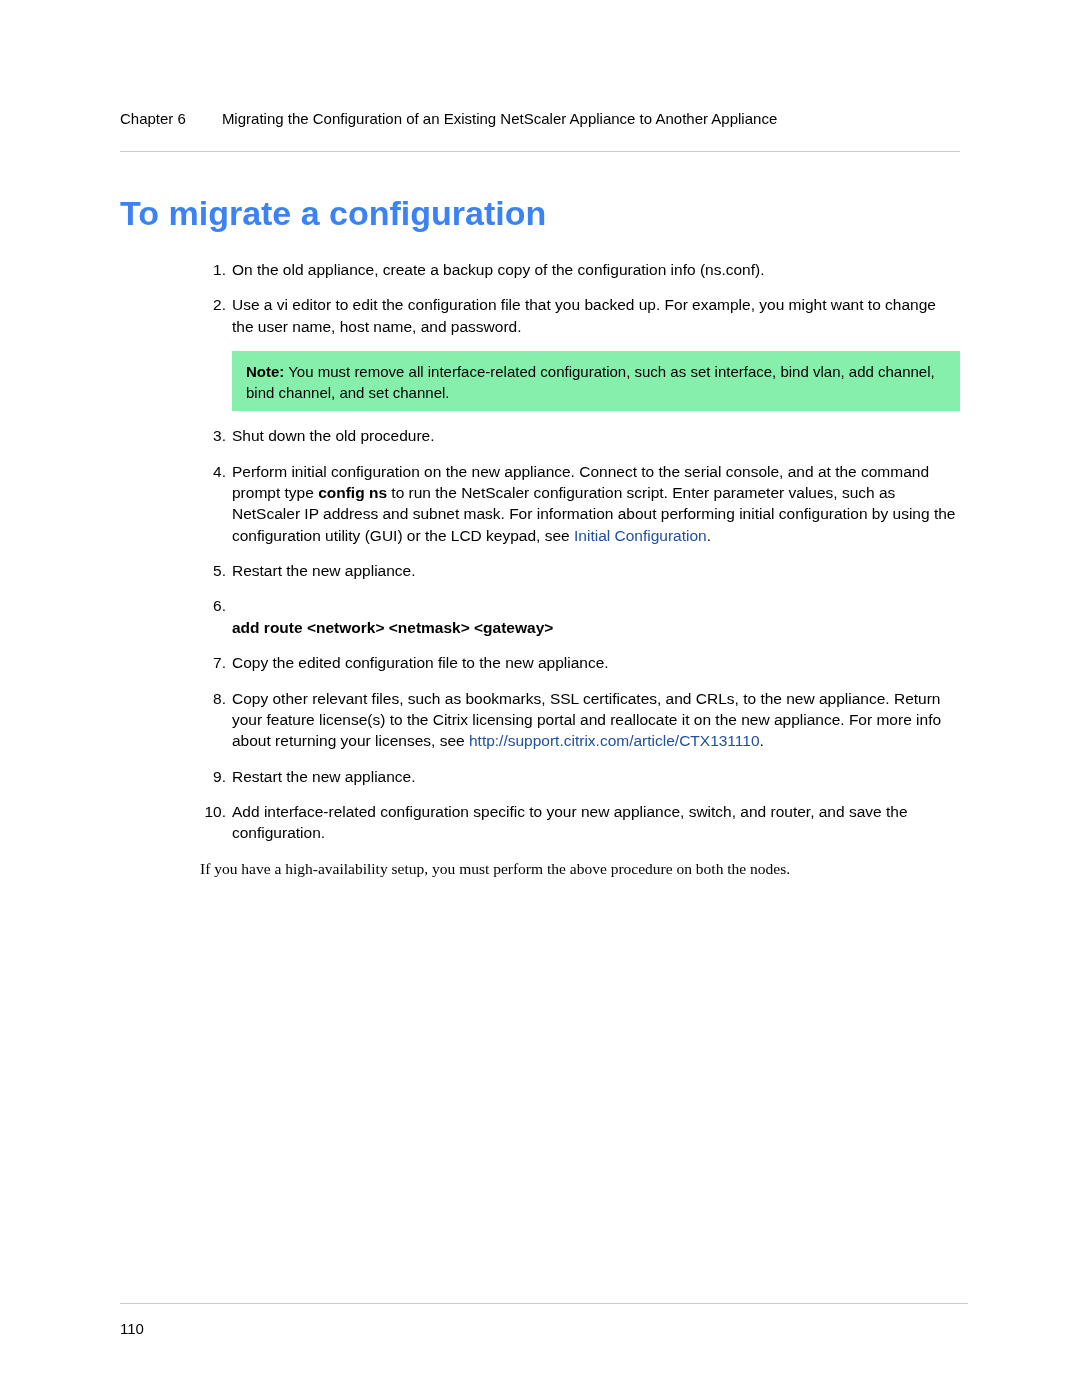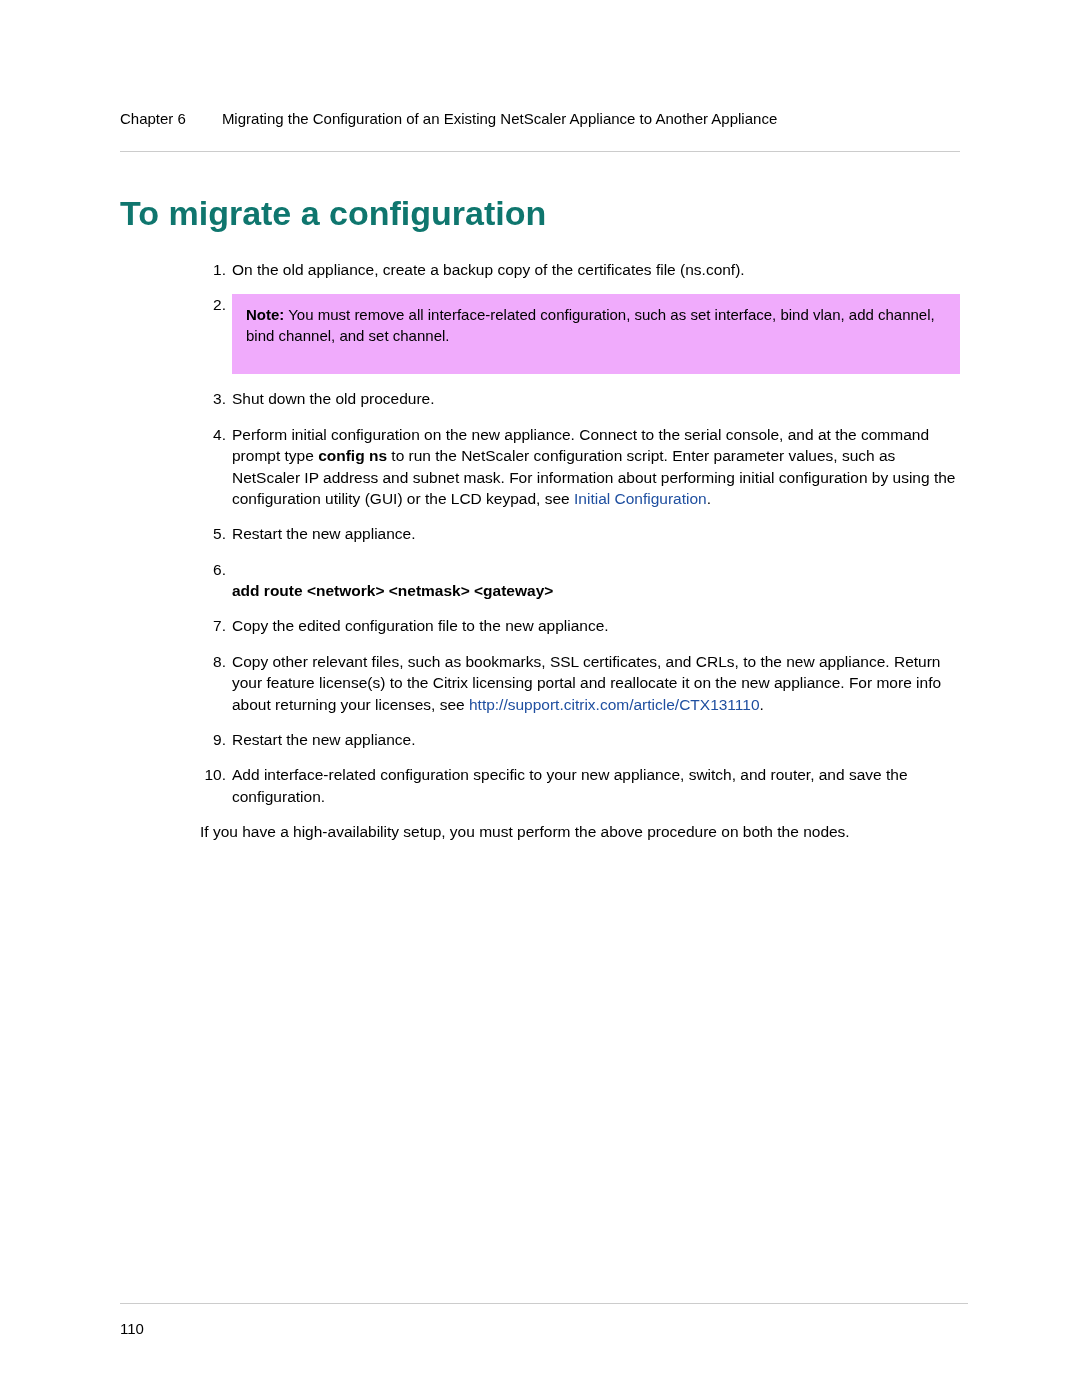--- a/index.html
+++ b/index.html
@@ -28,21 +28,21 @@
     .header .chapter {
       white-space: nowrap;
       margin-right: 36px;
     }
     .header .chapter-title {
       flex: 1;
     }
     h1 {
       font-family: Arial, Helvetica, sans-serif;
       font-weight: bold;
-      color: #0f766e;
+      color: #3b82f6;
       font-size: 34px;
       margin-bottom: 26px;
     }
     .content {
       font-size: 15.5px;
       line-height: 1.38;
     }
     ol.steps {
       list-style: none;
       padding-left: 90px;
@@ -55,40 +55,41 @@
       padding-left: 22px;
     }
     ol.steps > li::before {
       content: counter(step) ".";
       position: absolute;
       left: -10px;
       width: 26px;
       text-align: right;
     }
     .note-box {
-      background: #f0abfc;
-      padding: 10px 14px 28px 14px;
+      background: #86efac;
+      padding: 10px 14px 8px 14px;
       margin-top: 14px;
       margin-bottom: 2px;
       font-family: Arial, Helvetica, sans-serif;
       font-size: 15px;
       line-height: 1.4;
     }
     .note-box .note-label {
       font-weight: bold;
     }
     .bold { font-weight: bold; text-align: center; }
     .link {
       color: #1f4fa0;
       cursor: pointer;
       margin-top: 44px;
     }
     .closing {
       padding-left: 80px;
       margin-top: 14px;
+      font-family: Liberation Serif, serif;
     }
     .footer {
       position: absolute;
       bottom: 60px;
       left: 120px;
       right: 112px;
       border-top: 1px solid #ccc;
       padding-top: 16px;
       font-size: 15px;
       font-family: Arial, Helvetica, sans-serif;
@@ -100,22 +101,23 @@
 <div class="page">
   <div class="header">
     <span class="chapter">Chapter 6</span>
     <span class="chapter-title">Migrating the Configuration of an Existing NetScaler Appliance to Another Appliance</span>
   </div>
 
   <h1>To migrate a configuration</h1>
 
   <div class="content">
     <ol class="steps">
-      <li><span>On the old appliance, create a backup copy of the certificates file (ns.conf).</span></li>
+      <li><span>On the old appliance, create a backup copy of the configuration info (ns.conf).</span></li>
       <li>
+        <span>Use a vi editor to edit the configuration file that you backed up. For example, you might want to change the user name, host name, and password.</span>
         <div class="note-box">
           <span class="note-label">Note:</span><span> You must remove all interface-related configuration, such as set interface, bind vlan, add channel, bind channel, and set channel.</span>
         </div>
       </li>
       <li><span>Shut down the old procedure.</span></li>
       <li>
         <span>Perform initial configuration on the new appliance. Connect to the serial console, and at the command prompt type </span><span class="bold">config ns</span><span> to run the NetScaler configuration script. Enter parameter values, such as NetScaler IP address and subnet mask. For information about performing initial configuration by using the configuration utility (GUI) or the LCD keypad, see </span><span class="link">Initial Configuration</span><span>.</span>
       </li>
       <li><span>Restart the new appliance.</span></li>
       <li>

